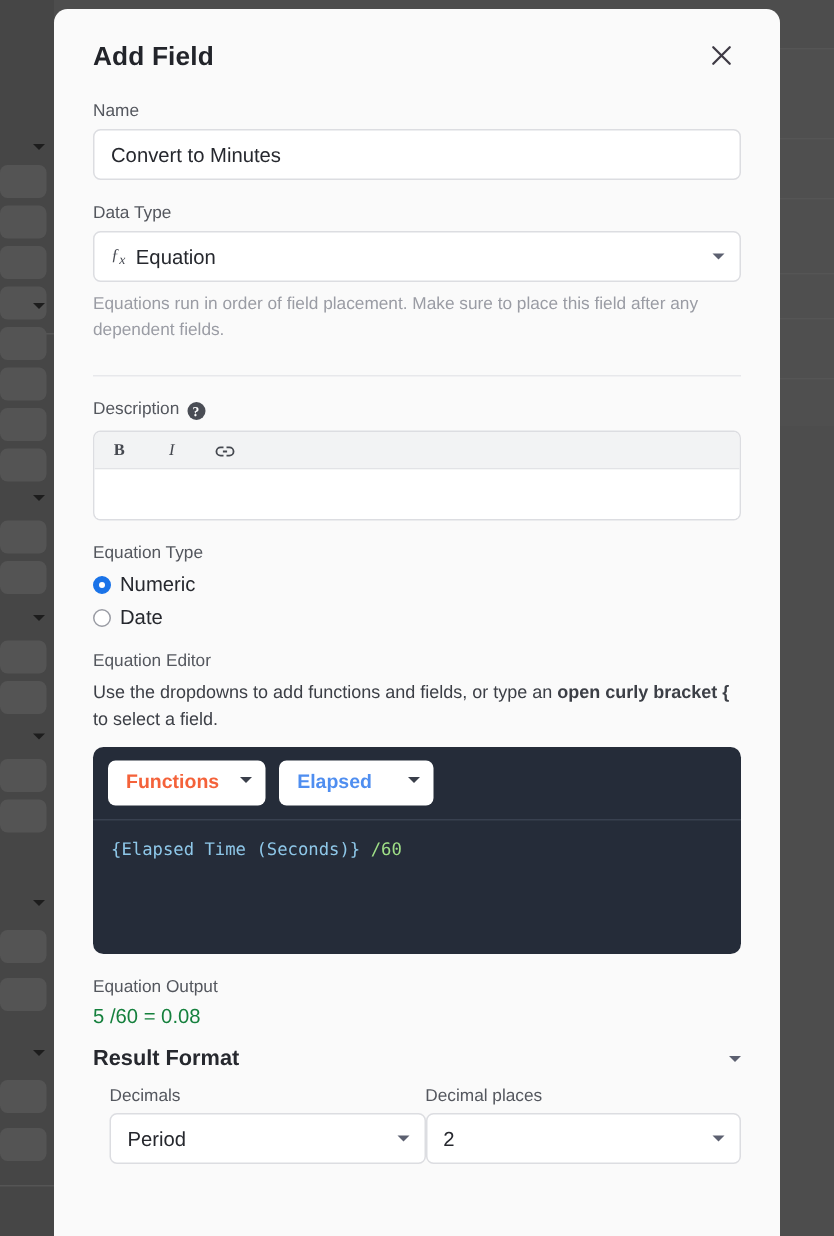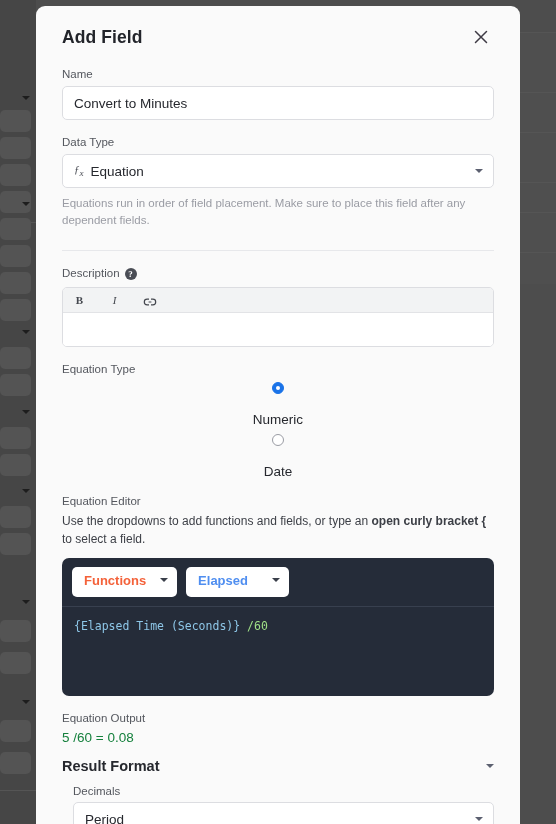--- a/index.html
+++ b/index.html
@@ -220,24 +220,23 @@
   .rte-btn.italic { font-style: italic; }
   .rte-body {
     height: 33px;
     background: #ffffff;
   }
 
   
   .radio-row {
     display: flex;
     align-items: center;
-    gap: 18px;
+    gap: 6px;
     margin-top: 7px;
     cursor: pointer;
-    flex-direction: column;
   }
   .radio {
     width: 12px; height: 12px;
     border-radius: 50%;
     border: 1px solid #9a9ca4;
     background: #fff;
     flex-shrink: 0;
     position: relative;
   }
   .radio.checked {
@@ -469,16 +468,23 @@
     </div>
 
     <div class="two-col">
       <div class="col">
         <div class="field-label">Decimals</div>
         <div class="select-box">
           <span class="select-value">Period</span>
           <span class="caret"></span>
         </div>
       </div>
+      <div class="col">
+        <div class="field-label">Decimal places</div>
+        <div class="select-box">
+          <span class="select-value">2</span>
+          <span class="caret"></span>
+        </div>
+      </div>
     </div>
 
   </div>
 </div>
 
 </body></html>

